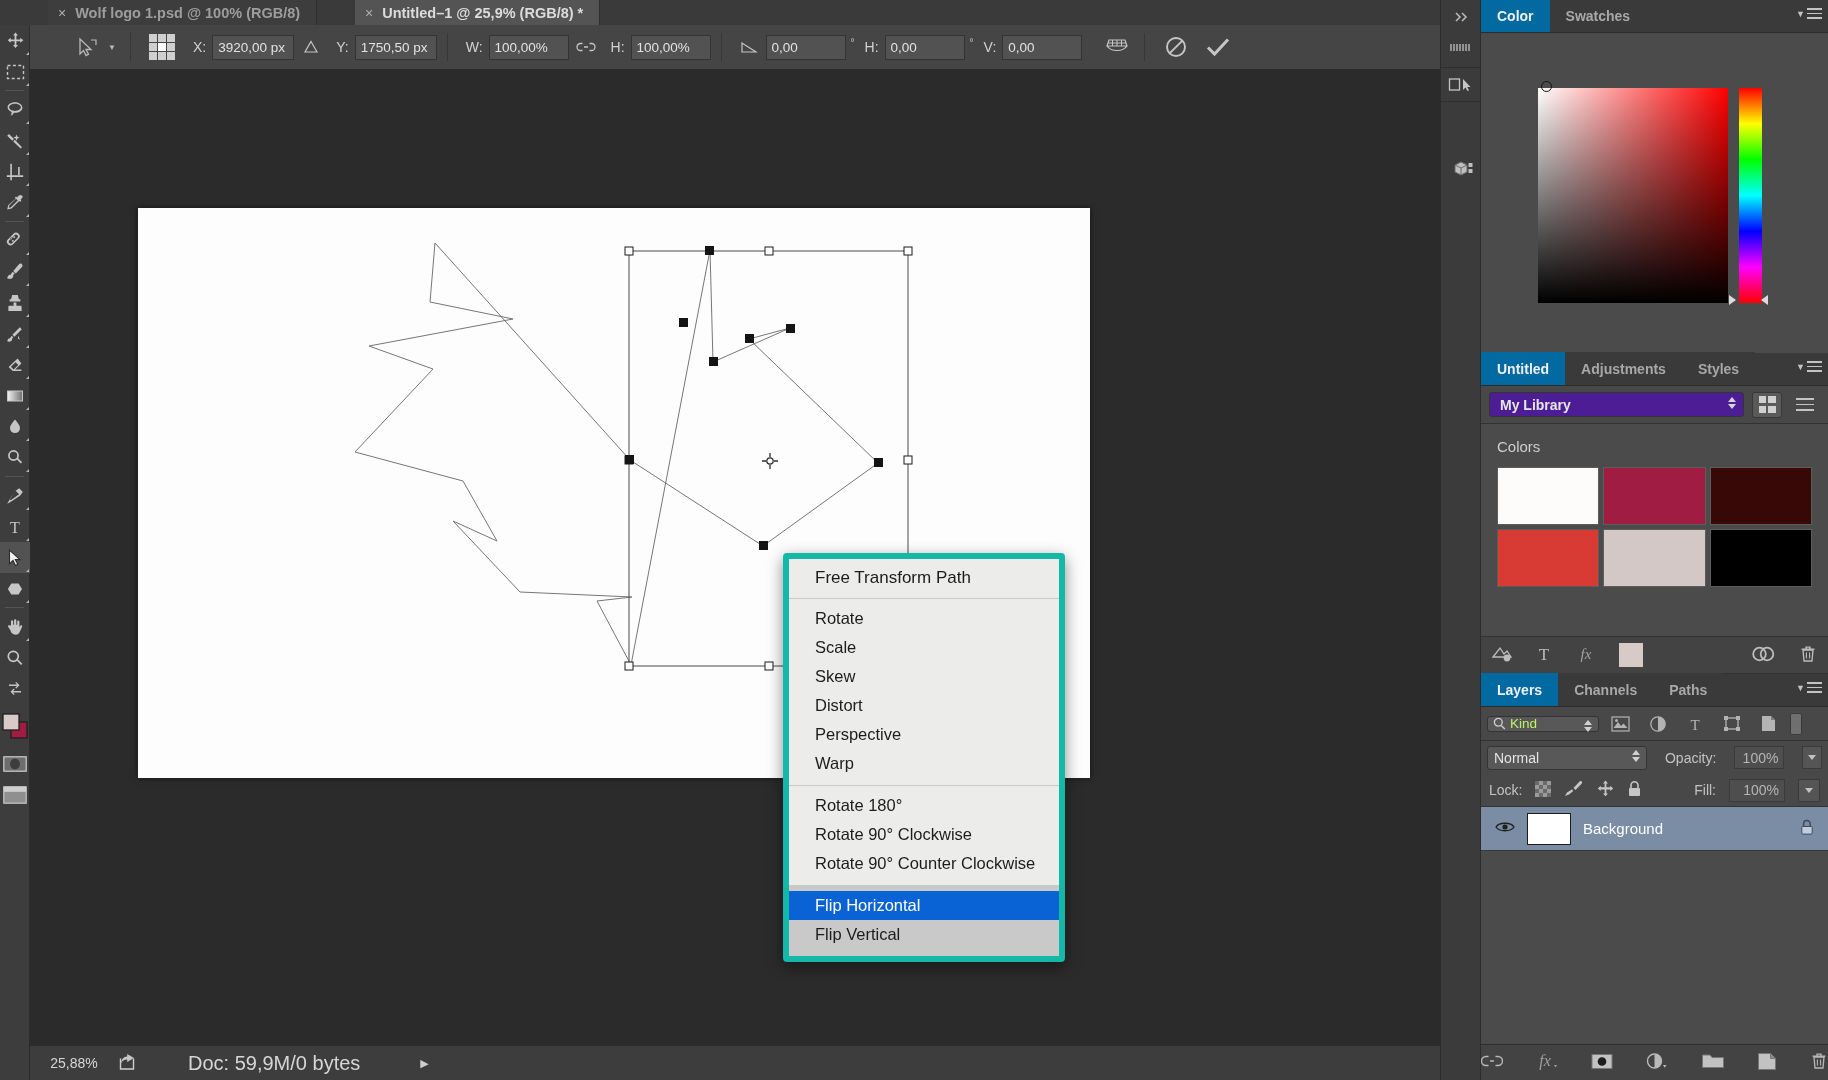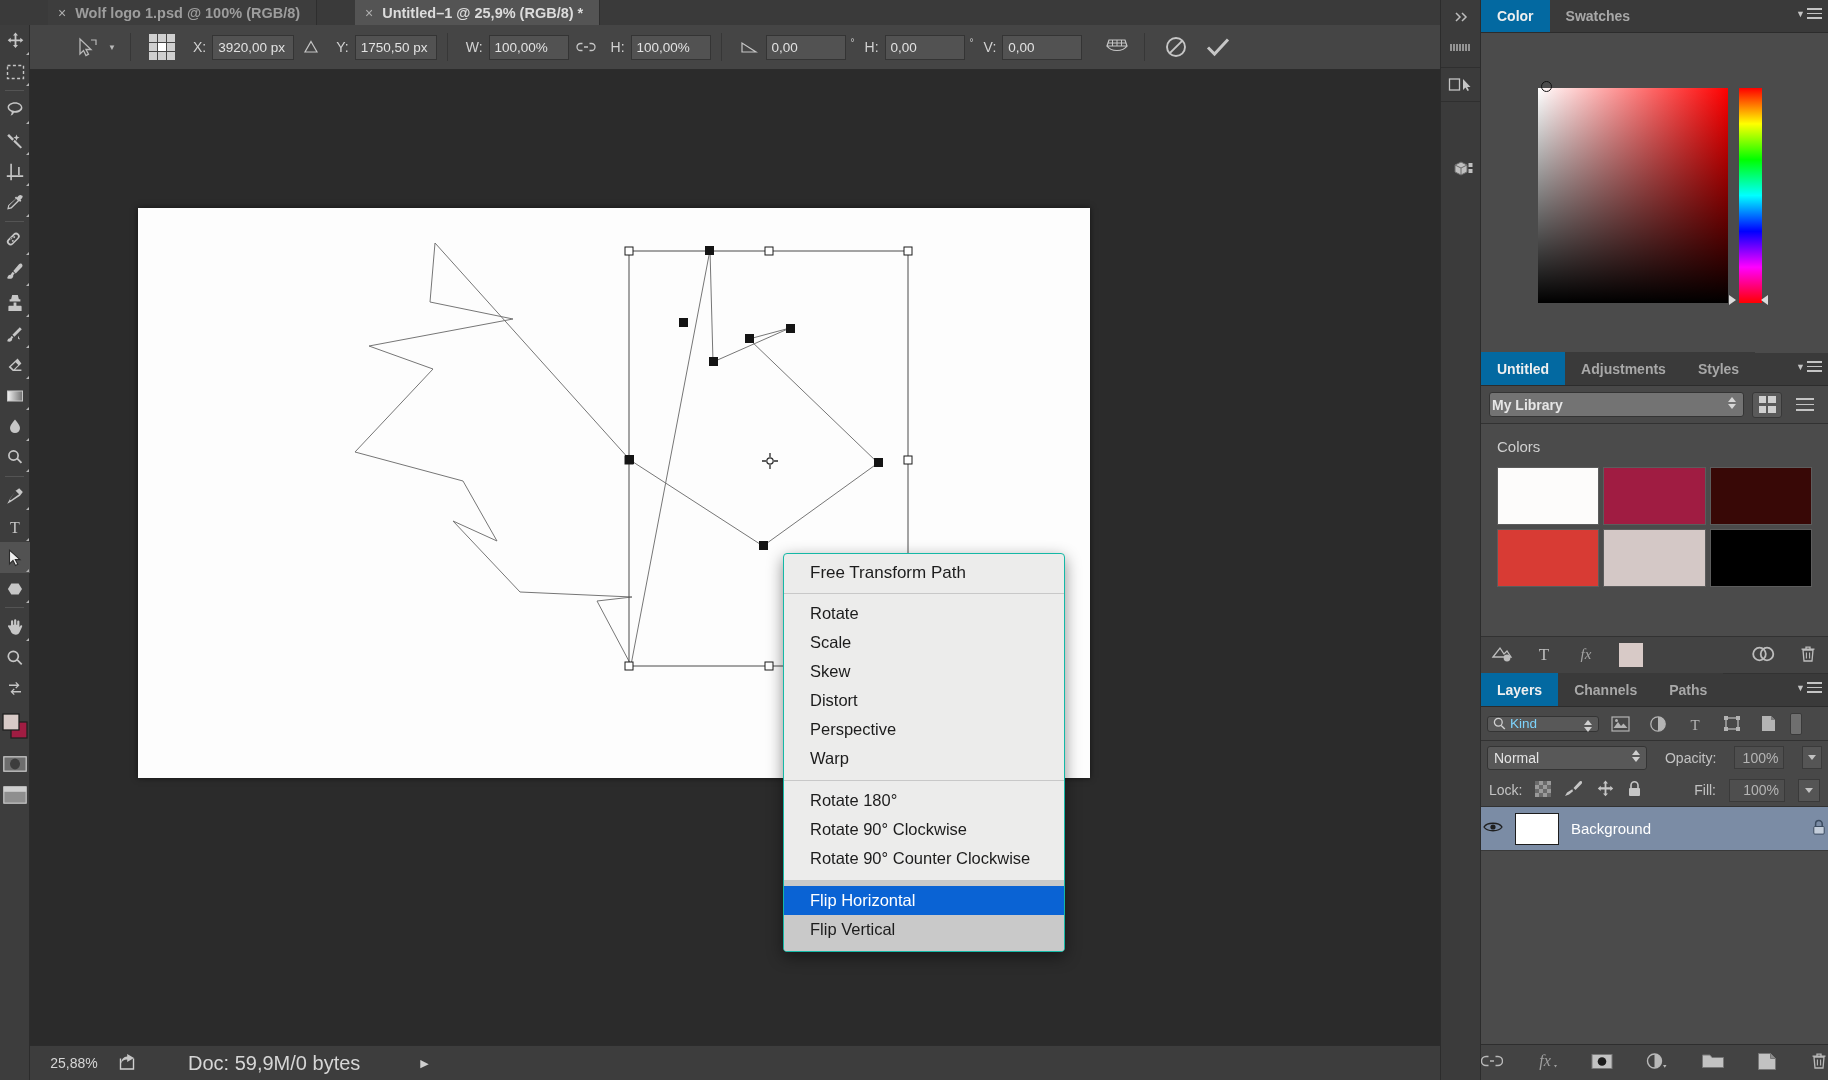--- a/index.html
+++ b/index.html
@@ -59,21 +59,21 @@
   .docarea { position:absolute; left:30px; top:70px; width:1410px; height:975px; background:#2b2b2b; }
   .canvas-white { position:absolute; left:108px; top:138px; width:952px; height:570px; background:#fdfdfd; box-shadow:0 0 6px rgba(0,0,0,.55); }
   .statusbar { position:absolute; left:30px; top:1045px; width:1410px; height:35px; background:#3d3d3d; border-top:1px solid #2c2c2c; display:flex; align-items:center; }
   .status-zoom { width:88px; text-align:center; color:#d6d6d6; font-size:14px; }
   .status-doc { color:#d6d6d6; font-size:20px; margin-left:50px; }
   .status-arrow { margin-left:60px; color:#cfcfcf; font-size:11px; }
 
   
   .ctxmenu {
     position:absolute; left:783px; top:553px; width:282px;
-    background:#ececeb; border:1px solid #14b8a6; border-radius:4px;
+    background:#ececeb; border:6px solid #14b8a6; border-radius:4px;
     box-shadow:0 5px 16px rgba(0,0,0,.45); overflow:hidden; font-size:16.5px; color:#1c1c1c;
     font-family:"Liberation Sans", sans-serif;
   }
   .ctx-title { padding:9px 0 10px 26px; font-size:17px; color:#1c1c1c; }
   .ctx-sep { height:1px; background:#c8c8c8; }
   .ctx-group { padding:5px 0 7px 0; }
   .ctx-item { padding:2px 0 2px 26px; line-height:25px; white-space:nowrap; }
   .ctx-item.disabled { color:#aaa9a9; }
   .ctx-item.hl { background:#0a63d4; color:#ffffff; }
   .ctx-group.grey { background:#c9c9c9; }
@@ -97,51 +97,51 @@
     background: linear-gradient(to bottom, rgba(0,0,0,0), #000), linear-gradient(to right, #fff, #f00); }
   .hueslider { position:absolute; left:258px; top:55px; width:23px; height:215px;
     background:linear-gradient(to bottom,#ff0000,#ffff00,#00ff00,#00ffff,#0000ff,#ff00ff,#ff0000); }
   .colorcursor { position:absolute; left:60px; top:48px; width:11px; height:11px; border:1.6px solid #111; border-radius:50%; }
   .hueptr { position:absolute; left:248px; top:262px; width:0;height:0; border-top:5px solid transparent;border-bottom:5px solid transparent;border-left:7px solid #dcdcdc; }
   .hueptr2 { position:absolute; right:60px; top:262px; width:0;height:0; border-top:5px solid transparent;border-bottom:5px solid transparent;border-right:7px solid #dcdcdc; }
 
   
   .libbar { height:38px; background:#484848; display:flex; align-items:center; padding:0 8px; gap:8px; border-bottom:1px solid #323232; }
   .select {
-    flex:1; height:25px; background:#737373; border:1px solid #343434; border-radius:3px;
-    display:flex; align-items:center; padding:0 2px; color:#e6e6e6; font-size:14px; font-weight:bold; position:relative;
+    flex:1; height:25px; background:#4c1d95; border:1px solid #343434; border-radius:3px;
+    display:flex; align-items:center; padding:0 10px; color:#e6e6e6; font-size:14px; font-weight:bold; position:relative;
   }
   .select .stepper { position:absolute; right:7px; top:4px; display:flex; flex-direction:column; gap:2px; }
   .select .stepper i.up { width:0;height:0;border-left:4px solid transparent;border-right:4px solid transparent;border-bottom:5px solid #d6d6d6; display:block; }
   .select .stepper i.dn { width:0;height:0;border-left:4px solid transparent;border-right:4px solid transparent;border-top:5px solid #d6d6d6; display:block; }
   .viewbtn { width:30px; height:26px; display:flex; align-items:center; justify-content:center; }
   .viewbtn.on { background:#5a5a5a; border:1px solid #383838; border-radius:3px; }
   .grid4 { width:17px; height:17px; display:grid; grid-template-columns:1fr 1fr; grid-template-rows:1fr 1fr; gap:2.5px; }
   .grid4 i { background:#d0d0d0; }
   .libbody { background:#4b4b4b; height:212px; padding:14px 16px 0 16px; }
   .libtitle { font-size:15px; color:#cfcfcf; margin-bottom:12px; }
   .swgrid { display:grid; grid-template-columns:repeat(3,1fr); gap:4px; }
   .sw { height:58px; border:1px solid #5c5c5c; }
 
   
   .iconstrip { height:38px; background:#434343; display:flex; align-items:center; padding:0 10px; gap:22px; border-top:1px solid #323232; border-bottom:1px solid #323232; }
   .iconstrip .spacer { flex:1; }
 
   
   .filterbar { height:34px; background:#484848; display:flex; align-items:center; padding:0 6px; gap:6px; border-bottom:1px solid #323232; }
-  .kindsel { width:112px; height:16px; background:#585858; border:1px solid #343434; border-radius:3px; display:flex; align-items:center; padding:0 5px; gap:4px; color:#7dd3fc; font-size:13.5px; position:relative; }
+  .kindsel { width:112px; height:16px; background:#585858; border:1px solid #343434; border-radius:3px; display:flex; align-items:center; padding:0 5px; gap:4px; color:#bef264; font-size:13.5px; position:relative; }
   .fbtn { width:31px; height:24px; display:flex; align-items:center; justify-content:center; }
   .togglepill { width:12px; height:22px; background:#6f6f6f; border:1px solid #3a3a3a; border-radius:2px; }
   .blendrow { height:33px; background:#484848; display:flex; align-items:center; padding:0 6px; gap:18px; }
   .blendsel { width:180px; height:24px; background:#585858; border:1px solid #343434; border-radius:3px; display:flex; align-items:center; padding:0 6px; color:#e4e4e4; font-size:14px; position:relative; }
   .opl { color:#c3c3c3; font-size:14px; }
   .opval { width:56px; height:23px; background:#4e4e4e; border:1px solid #3a3a3a; display:flex; align-items:center; justify-content:flex-end; padding-right:5px; color:#b5b5b5; font-size:14px; }
   .spinbtn { width:22px; height:23px; background:#555; border:1px solid #3a3a3a; display:flex; align-items:center; justify-content:center; }
   .lockrow { height:33px; background:#484848; display:flex; align-items:center; padding:0 8px; gap:13px; border-bottom:1px solid #323232; }
-  .layerrow { height:44px; background:#7b8ca5; display:flex; align-items:center; padding:0 2px; gap:12px; border-bottom:1px solid #393939; }
+  .layerrow { height:44px; background:#7b8ca5; display:flex; align-items:center; padding:0 14px; gap:12px; border-bottom:1px solid #393939; }
   .thumb { width:44px; height:32px; background:#fff; border:1.6px solid #1d1d1d; }
   .layername { flex:1; color:#fff; font-size:15px; }
   .layerlist { background:#4b4b4b; height:256px; }
   .layerbtns { position:absolute; bottom:0; left:0; width:348px; height:36px; background:#434343; border-top:1px solid #2e2e2e; display:flex; align-items:center; justify-content:center; gap:32px; }
 </style>
 </head>
 <body>
 
 <div class="app">
 

